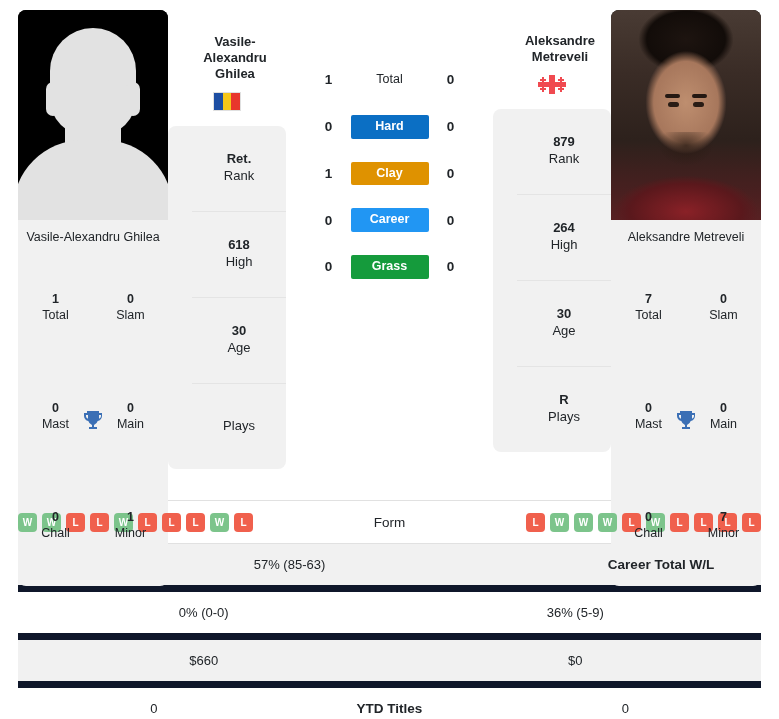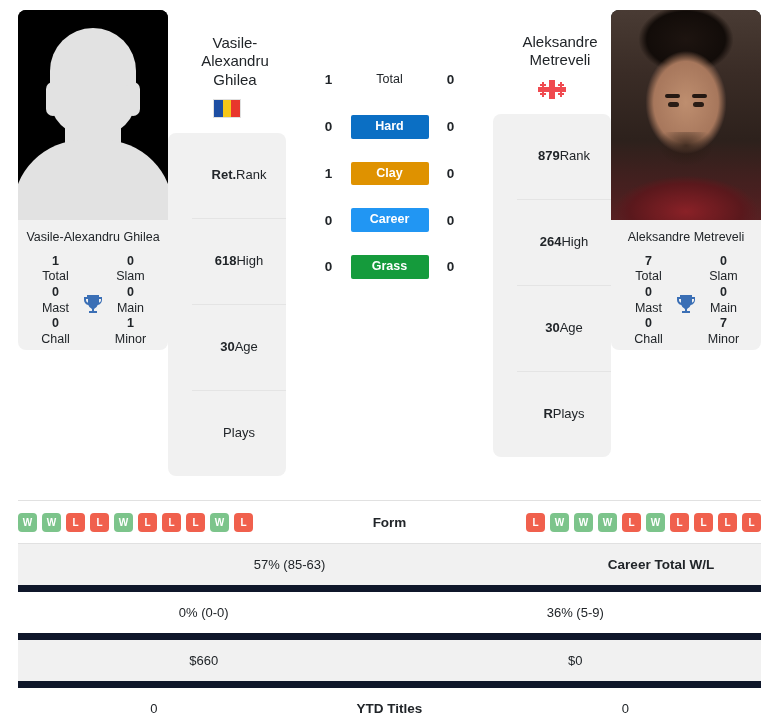--- a/index.html
+++ b/index.html
@@ -28,21 +28,21 @@
 
   
   .player-card {
     width: 150px;
     flex: 0 0 150px;
     background: #f1f1f1;
     border-radius: 8px;
     overflow: hidden;
     display: flex;
     flex-direction: column;
-    height: 340px;
+    height: 576px;
     box-sizing: border-box;
   }
   .player-photo {
     width: 150px;
     height: 210px;
     position: relative;
     overflow: hidden;
     background: #000;
     flex: 0 0 210px;
   }
@@ -141,22 +141,22 @@
     flex: 0 0 118px;
     width: 118px;
     display: flex;
     flex-direction: column;
     align-items: center;
     padding: 0 6px;
     box-sizing: border-box;
   }
   .info-col.right-col { padding-top: 0; }
   .pname {
-    font-size: 15px;
-    font-weight: normal;
+    font-size: 13px;
+    font-weight: bold;
     text-align: center;
     line-height: 1.22;
     color: #212529;
     margin-top: 24px;
     margin-left: 16px;
   }
   .pname.right { margin-top: 23px; }
   .flag-wrap { margin-top: 10px; height: 20px; display:flex; align-items:center; justify-content:center;}
 
   .flag-ro { width: 28px; height: 19px; display:flex; border:1px solid #e0e0e0; box-sizing:border-box;}
@@ -183,20 +183,21 @@
     margin-top: 14px;
     width: 118px;
     background: #f1f1f1;
     border-radius: 8px;
     overflow: hidden;
   }
   .info-box.left-box { margin-top: 14px; }
   .info-row {
     height: 85px;
     display: flex;
+    flex-direction: column;
     align-items: center;
     justify-content: center;
     border-bottom: 1px solid #e4e4e4;
     line-height: 1.3;
     margin-left: 24px;
   }
   .info-row:last-child { border-bottom: none; }
   .info-row .v { font-size: 13px; font-weight: bold; color:#212529; }
   .info-row .k { font-size: 13px; color:#212529; }
 
@@ -246,21 +247,21 @@
     display: flex;
     align-items: center;
     border-top: 1px solid #e1e1e1;
     border-bottom: 1px solid #e1e1e1;
     height: 44px;
     margin: 0 18px;
     box-sizing: border-box;
   }
   .form-side { flex: 1 1 0; display: flex; align-items: center; gap: 5px; }
   .form-side.right { justify-content: flex-end; }
-  .form-label { flex: 0 0 160px; text-align: center; font-weight: bold; font-size: 13.5px; color:#212529; }
+  .form-label { flex: 0 0 160px; text-align: center; font-weight: normal; font-size: 13.5px; color:#212529; }
   .badge {
     width: 19px; height: 19px;
     border-radius: 4px;
     color: #ffffff;
     font-size: 10px;
     font-weight: bold;
     display: flex; align-items: center; justify-content: center;
     box-sizing: border-box;
   }
   .badge.W { background: #7cc48b; }

